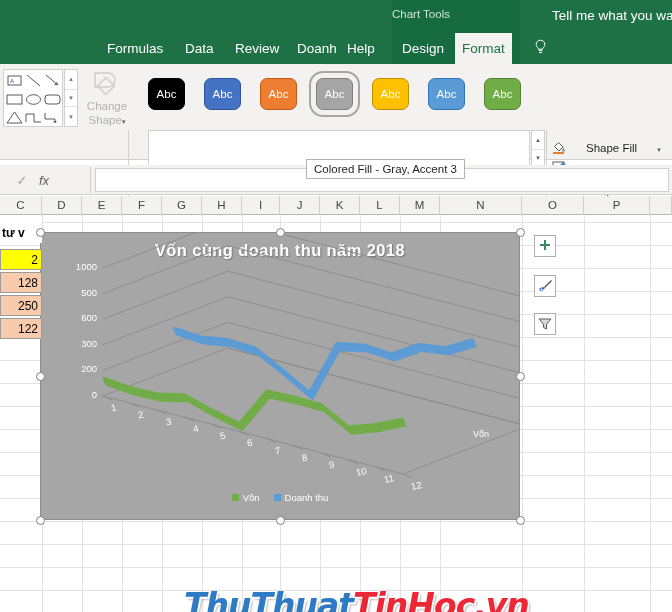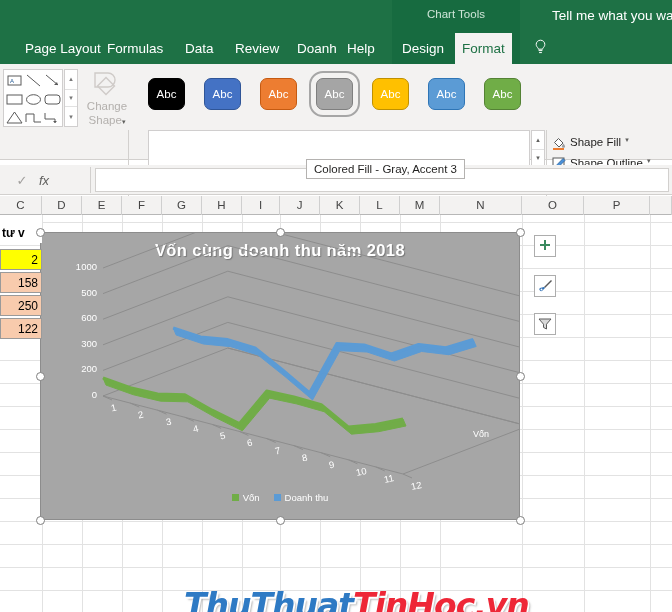--- a/index.html
+++ b/index.html
@@ -15,21 +15,21 @@
   .ribbon-top {
     position: absolute; left: 0; top: 0; width: 672px; height: 64px;
     background: #1e7145;
   }
   .charttools-band {
     position: absolute; left: 392px; top: 0; width: 128px; height: 64px;
     background: #176b40;
   }
   .charttools-label {
     position: absolute; left: 392px; top: 8px; width: 128px;
-    text-align: center; color: #cfe5d8; font-size: 11.5px;
+    text-align: left; color: #cfe5d8; font-size: 11.5px;
   }
   .tabrow { position: absolute; left: 0; top: 33px; height: 31px; width: 672px; }
   .tab {
     position: absolute; top: 0; height: 31px; line-height: 31px;
     color: #ffffff; font-size: 13.5px; white-space: nowrap;
     padding: 0 7px; cursor: pointer;
   }
   .tab.active {
     background: #f3f2f1; color: #1e7145;
   }
@@ -98,21 +98,21 @@
   .gal-btn {
     position: absolute; left: 0; width: 12px; height: 17px;
     display: flex; align-items: center; justify-content: center;
     font-size: 7px; color: #60605e;
   }
 
   
   .sfx {
     position: absolute; left: 552px; height: 18px;
     font-size: 11.5px; color: #201f1e; white-space: nowrap;
-    display: flex; align-items: flex-start; gap: 4px;
+    display: flex; align-items: flex-end; gap: 20px;
   }
   .sfx-ico { width: 14px; height: 14px; position: relative; display: inline-block; }
   .caret { font-size: 7px; color: #60605e; }
 
   .dialog-launcher {
     position: absolute; left: 657px; top: 144px; font-size: 8px; color: #60605e;
   }
 
   
   .tooltip {
@@ -220,21 +220,20 @@
 </style>
 </head>
 <body>
 
 <div id="app">
 
   <div class="ribbon-top">
     <div class="charttools-band"></div>
     <div class="charttools-label">Chart Tools</div>
     <div class="tabrow" id="tabrow">
-        <div class="tab" style="left: 18px;">Page Layout</div>
         <div class="tab" style="left: 100px;">Formulas</div>
         <div class="tab" style="left: 178px;">Data</div>
         <div class="tab" style="left: 228px;">Review</div>
         <div class="tab" style="left: 290px;">Doanh</div>
         <div class="tab" style="left: 340px;">Help</div>
         <div class="tab active" style="left: 455px;">Format</div>
         <div class="tab" style="left: 395px;">Design</div>
       </div>
     <div class="tellme" id="tellme" style="left:552px;">Tell me what you wan</div>
     <span class="bulb">
@@ -441,21 +440,21 @@
       <div class="hline" style="top: 283px;"></div>
       <div class="hline" style="top: 306px;"></div>
       <div class="hline" style="top: 329px;"></div>
       <div class="hline" style="top: 352px;"></div>
       <div class="hline" style="top: 375px;"></div>
     </div>
 
   <div id="cells">
       <div class="cellbox hdr" style="left: 0px; top: 222px; width: 42px; height: 21px; background: rgb(255, 255, 255); z-index: 3;">tư v</div>
       <div class="cellbox right" style="left: 0px; top: 249px; width: 42px; height: 21px; background: rgb(255, 255, 0); z-index: 3;">2</div>
-      <div class="cellbox right" style="left: 0px; top: 272px; width: 42px; height: 21px; background: rgb(248, 203, 173); z-index: 3;">158</div>
+      <div class="cellbox right" style="left: 0px; top: 272px; width: 42px; height: 21px; background: rgb(248, 203, 173); z-index: 3;">128</div>
       <div class="cellbox right" style="left: 0px; top: 295px; width: 42px; height: 21px; background: rgb(248, 203, 173); z-index: 3;">250</div>
       <div class="cellbox right" style="left: 0px; top: 318px; width: 42px; height: 21px; background: rgb(248, 203, 173); z-index: 3;">122</div>
     </div>
 
   <div class="chartobj">
     <div class="chart-title">Vốn cùng doanh thu năm 2018</div>
     <svg id="chartsvg" width="480" height="288" viewBox="0 0 480 288" style="position:absolute;left:0;top:0;">
         <g>
           <line x1="186.8" y1="115" x2="486.8" y2="193" stroke="#8d8d8d" stroke-width="1"></line>
           <line x1="62" y1="163" x2="186.8" y2="115" stroke="#8d8d8d" stroke-width="1"></line>

